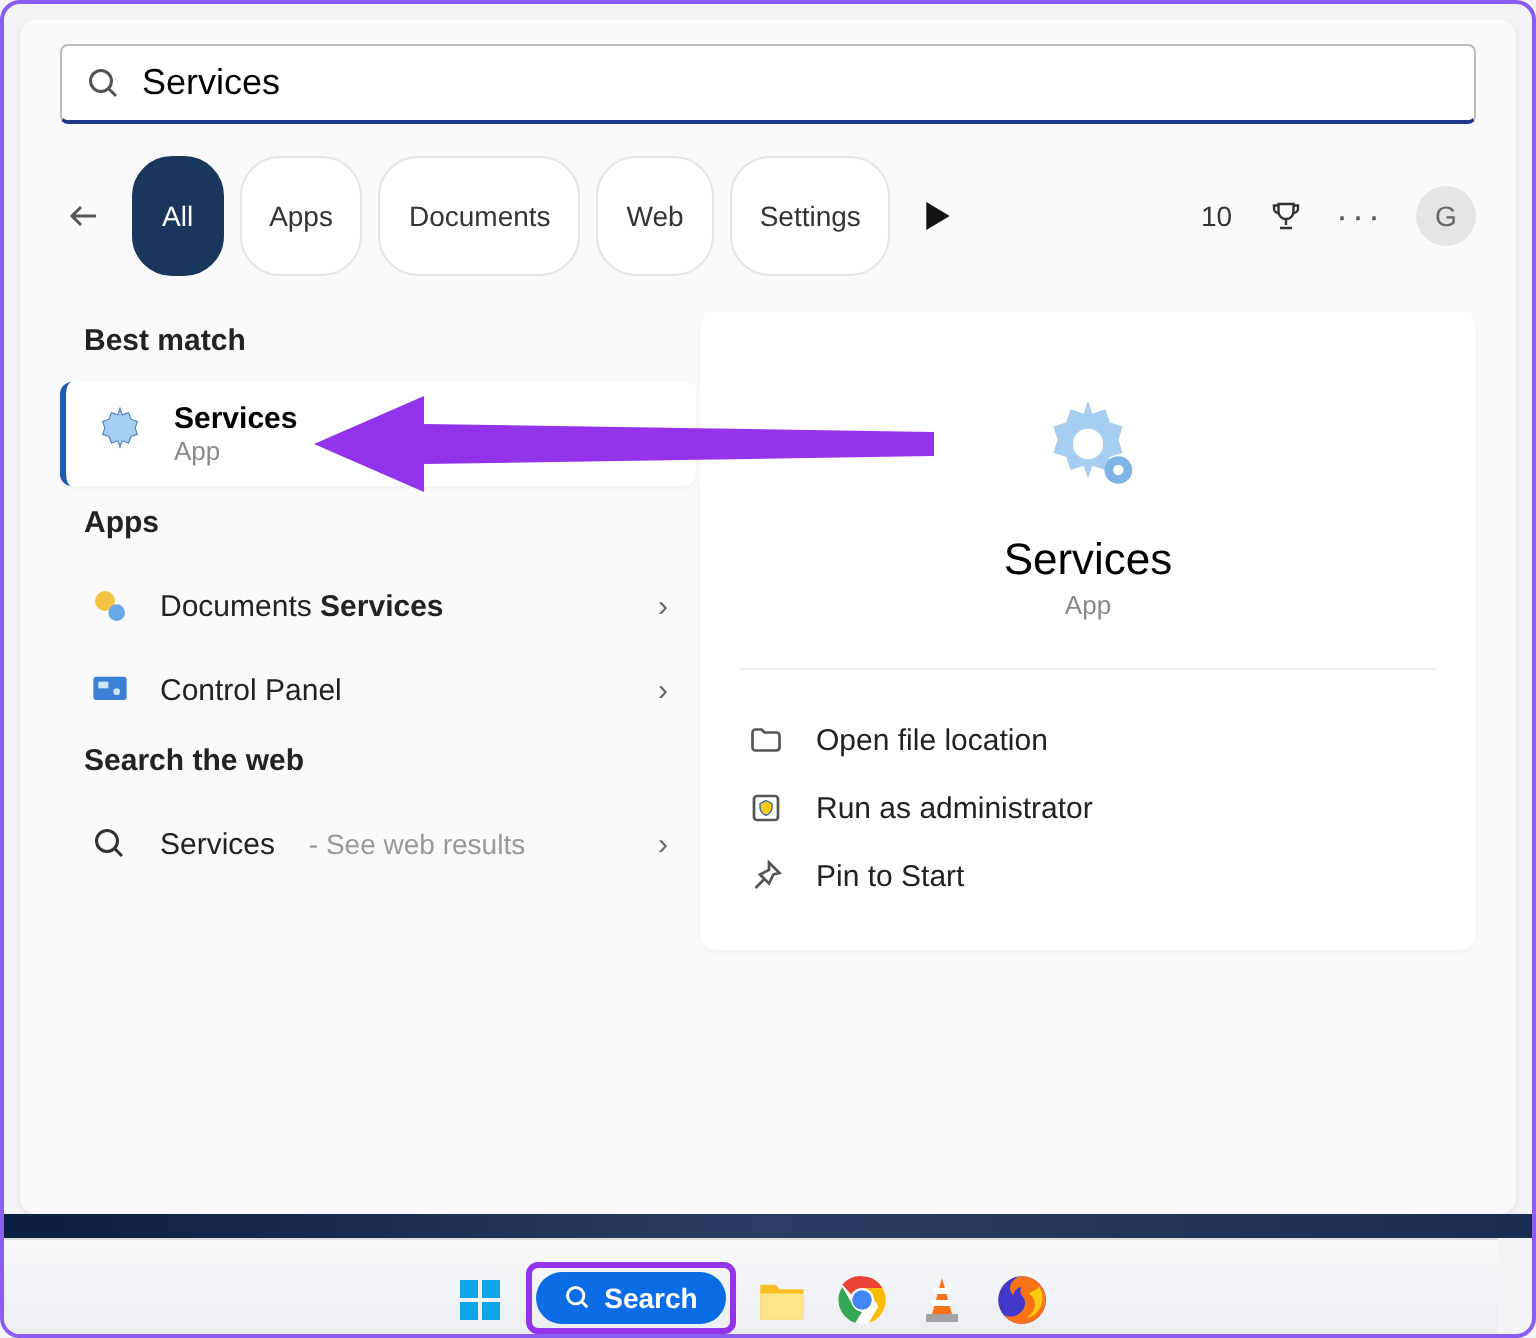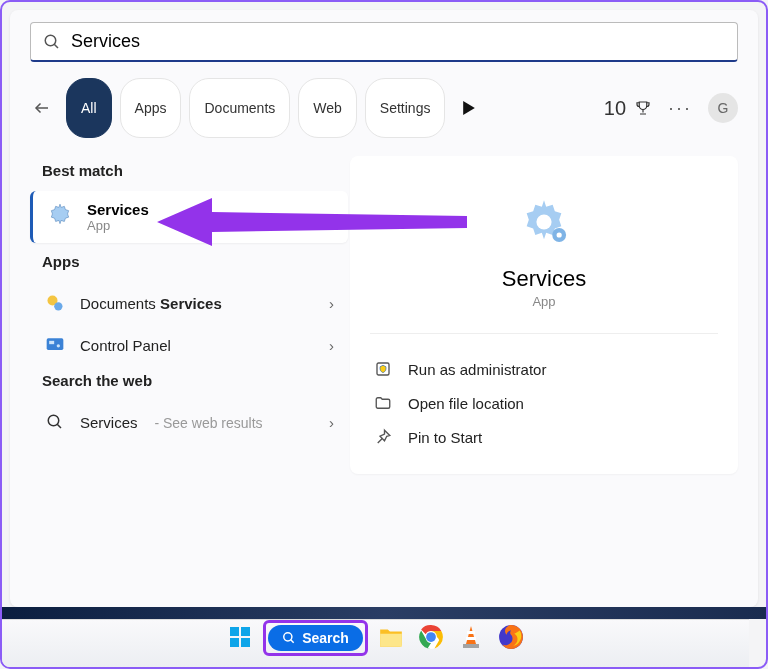--- a/index.html
+++ b/index.html
@@ -7,41 +7,41 @@
   .window { position: absolute; top: 8px; left: 8px; right: 8px; bottom: 60px; background: #fafafc; border-radius: 8px; padding: 12px 20px 0 20px; box-shadow: 0 1px 3px rgba(0,0,0,0.08); }
   .search-box { display: flex; align-items: center; background: #fff; border: 1px solid #bbb; border-bottom: 2px solid #1e3a8a; border-radius: 4px; padding: 8px 12px; margin-bottom: 16px; }
   .search-box svg { flex: 0 0 auto; }
   .search-input { border: none; outline: none; font-size: 18px; margin-left: 10px; flex: 1; background: transparent; }
   .filter-row { display: flex; align-items: center; gap: 8px; margin-bottom: 18px; }
   .back-arrow { width: 24px; height: 24px; display: flex; align-items: center; justify-content: center; color: #555; margin-right: 4px; }
   .pill { padding: 21px 14px; border-radius: 20px; font-size: 14px; color: #333; background: #fff; border: 1px solid #e5e5e5; cursor: pointer; }
   .pill.active { background: #1b365d; color: #fff; border-color: #1b365d; }
   .play { width: 24px; height: 24px; display: flex; align-items: center; justify-content: center; margin-left: 4px; }
   .spacer { flex: 1; }
-  .reward { display: flex; align-items: center; gap: 8px; font-size: 20px; color: #333; }
+  .reward { display: flex; align-items: center; gap: 18px; font-size: 14px; color: #333; }
   .dots { font-size: 18px; letter-spacing: 2px; color: #555; padding: 0 8px; }
   .avatar { width: 30px; height: 30px; border-radius: 50%; background: #e5e5e5; color: #666; display: flex; align-items: center; justify-content: center; font-size: 14px; }
   .content { display: flex; gap: 2px; }
   .left-col { flex: 0 0 318px; }
   .right-col { flex: 1; background: #fff; border-radius: 8px; padding: 20px; box-shadow: 0 1px 2px rgba(0,0,0,0.04); }
   .section-head { font-size: 15px; font-weight: 600; color: #222; margin: 6px 0 12px 12px; }
   .result-card { background: #fff; border-radius: 6px; box-shadow: 0 1px 2px rgba(0,0,0,0.05); padding: 10px 14px; display: flex; align-items: center; gap: 14px; border-left: 3px solid #1e5bb6; margin-bottom: 10px; }
   .result-card .title { font-weight: 600; font-size: 15px; }
   .result-card .sub { font-size: 13px; color: #888; }
   .list-item { display: flex; align-items: center; gap: 14px; padding: 10px 14px; font-size: 15px; color: #222; cursor: pointer; }
   .list-item .text { flex: 1; }
   .chev { color: #666; }
   .web-text { color: #222; }
   .web-sub { color: #999; font-size: 14px; margin-left: 13px; }
   .right-hero { text-align: center; padding: 20px 0 24px; border-bottom: 1px solid #eee; margin-bottom: 18px; }
   .right-hero .big-title { font-size: 22px; font-weight: 400; margin-top: 14px; }
   .right-hero .big-sub { font-size: 13px; color: #888; margin-top: 2px; }
   .action-row { display: flex; align-items: center; gap: 16px; padding: 8px 4px; font-size: 15px; color: #222; cursor: pointer; }
   .action-row svg { color: #555; }
-  .taskbar { position: absolute; bottom: 0; left: 0; right: 17px; height: 48px; background: linear-gradient(#f9f9fb,#eceef2); border-top: 1px solid #ddd; display: flex; align-items: flex-start; justify-content: center; gap: 6px; }
+  .taskbar { position: absolute; bottom: 0; left: 0; right: 17px; height: 48px; background: linear-gradient(#f9f9fb,#eceef2); border-top: 1px solid #ddd; display: flex; align-items: flex-end; justify-content: center; gap: 6px; }
   .tb-icon { width: 34px; height: 34px; border-radius: 4px; display: flex; align-items: center; justify-content: center; font-size: 18px; }
   .tb-search-wrap { border: 3px solid #9333ea; border-radius: 6px; padding: 2px; }
   .tb-search { background: #0a6de6; color: #fff; border-radius: 18px; padding: 5px 14px; font-size: 14px; display: flex; align-items: center; gap: 6px; font-weight: 600; }
   .taskbar-bg-strip { position: absolute; left: 0; right: 0; bottom: 48px; height: 12px; background: linear-gradient(90deg,#0b1e3f,#2a3d64,#1a2c4f); }
   .arrow-annotation { position: absolute; top: 190px; left: 155px; width: 310px; height: 60px; pointer-events: none; }
   .small-icon { width: 22px; height: 22px; display: flex; align-items: center; justify-content: center; font-size: 15px; }
 </style>
 </head>
 <body>
 
@@ -147,30 +147,30 @@
               <circle cx="12" cy="12" r="3.5" fill="#fff"></circle>
               <circle cx="19" cy="18" r="3.2" fill="#7fb4e6"></circle>
               <circle cx="19" cy="18" r="1.2" fill="#fff"></circle>
             </svg>
         </span>
         <div class="big-title">Services</div>
         <div class="big-sub">App</div>
       </div>
       <div class="action-row">
         <svg width="18" height="18" viewBox="0 0 24 24" fill="none" stroke="currentColor" stroke-width="1.8">
+            <path d="M3 7a2 2 0 0 1 2-2h4l2 2h8a2 2 0 0 1 2 2v8a2 2 0 0 1-2 2H5a2 2 0 0 1-2-2z"></path>
+          </svg>
+        <span>Open file location</span>
+      </div>
+      <div class="action-row">
+        <svg width="18" height="18" viewBox="0 0 24 24" fill="none" stroke="currentColor" stroke-width="1.8">
             <rect x="4" y="4" width="16" height="16" rx="2"></rect>
             <path d="M12 7l4 2v3c0 3-4 5-4 5s-4-2-4-5V9z" fill="#facc15" stroke="#1e5bb6" stroke-width="0.8"></path>
           </svg>
         <span>Run as administrator</span>
-      </div>
-      <div class="action-row">
-        <svg width="18" height="18" viewBox="0 0 24 24" fill="none" stroke="currentColor" stroke-width="1.8">
-            <path d="M3 7a2 2 0 0 1 2-2h4l2 2h8a2 2 0 0 1 2 2v8a2 2 0 0 1-2 2H5a2 2 0 0 1-2-2z"></path>
-          </svg>
-        <span>Open file location</span>
       </div>
       <div class="action-row">
         <svg width="18" height="18" viewBox="0 0 24 24" fill="none" stroke="currentColor" stroke-width="1.8">
             <path d="M14 3l7 7-4 1-3 6-3-3-6 6 6-6-3-3 6-3z"></path>
           </svg>
         <span>Pin to Start</span>
       </div>
     </div>
   </div>
 </div>

